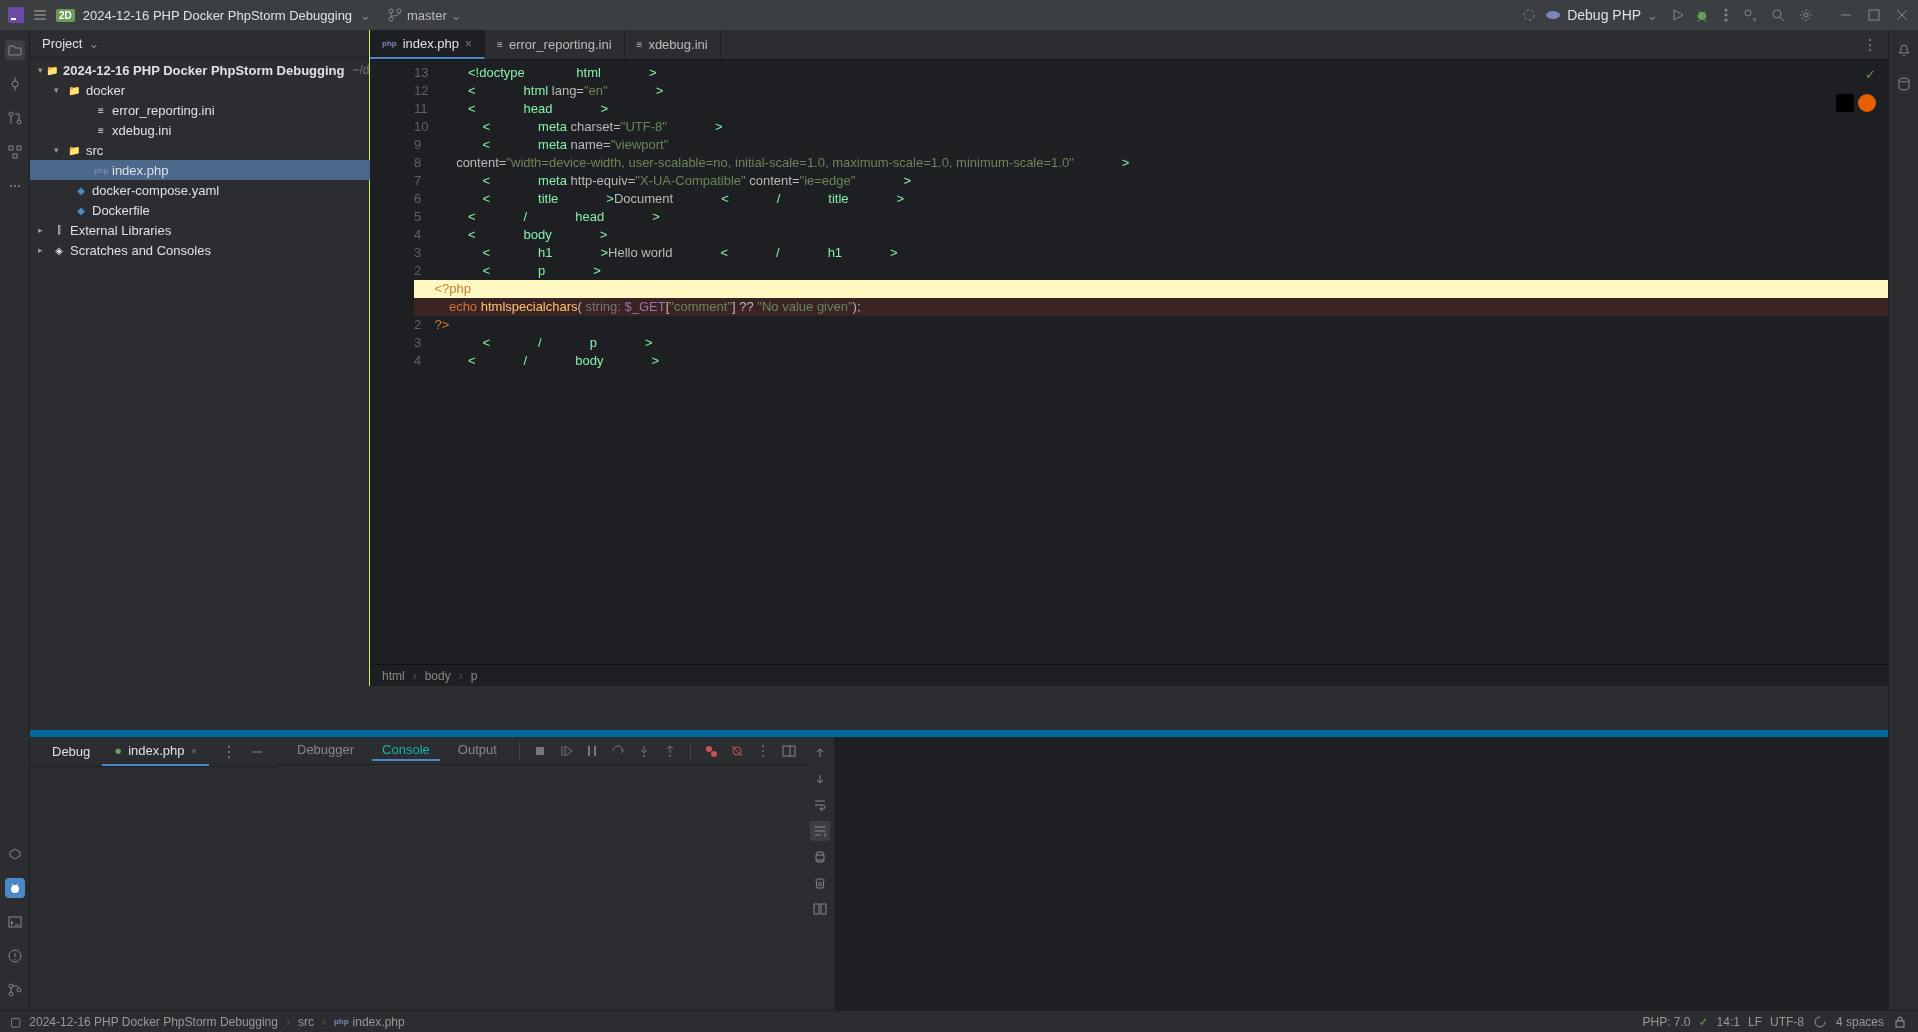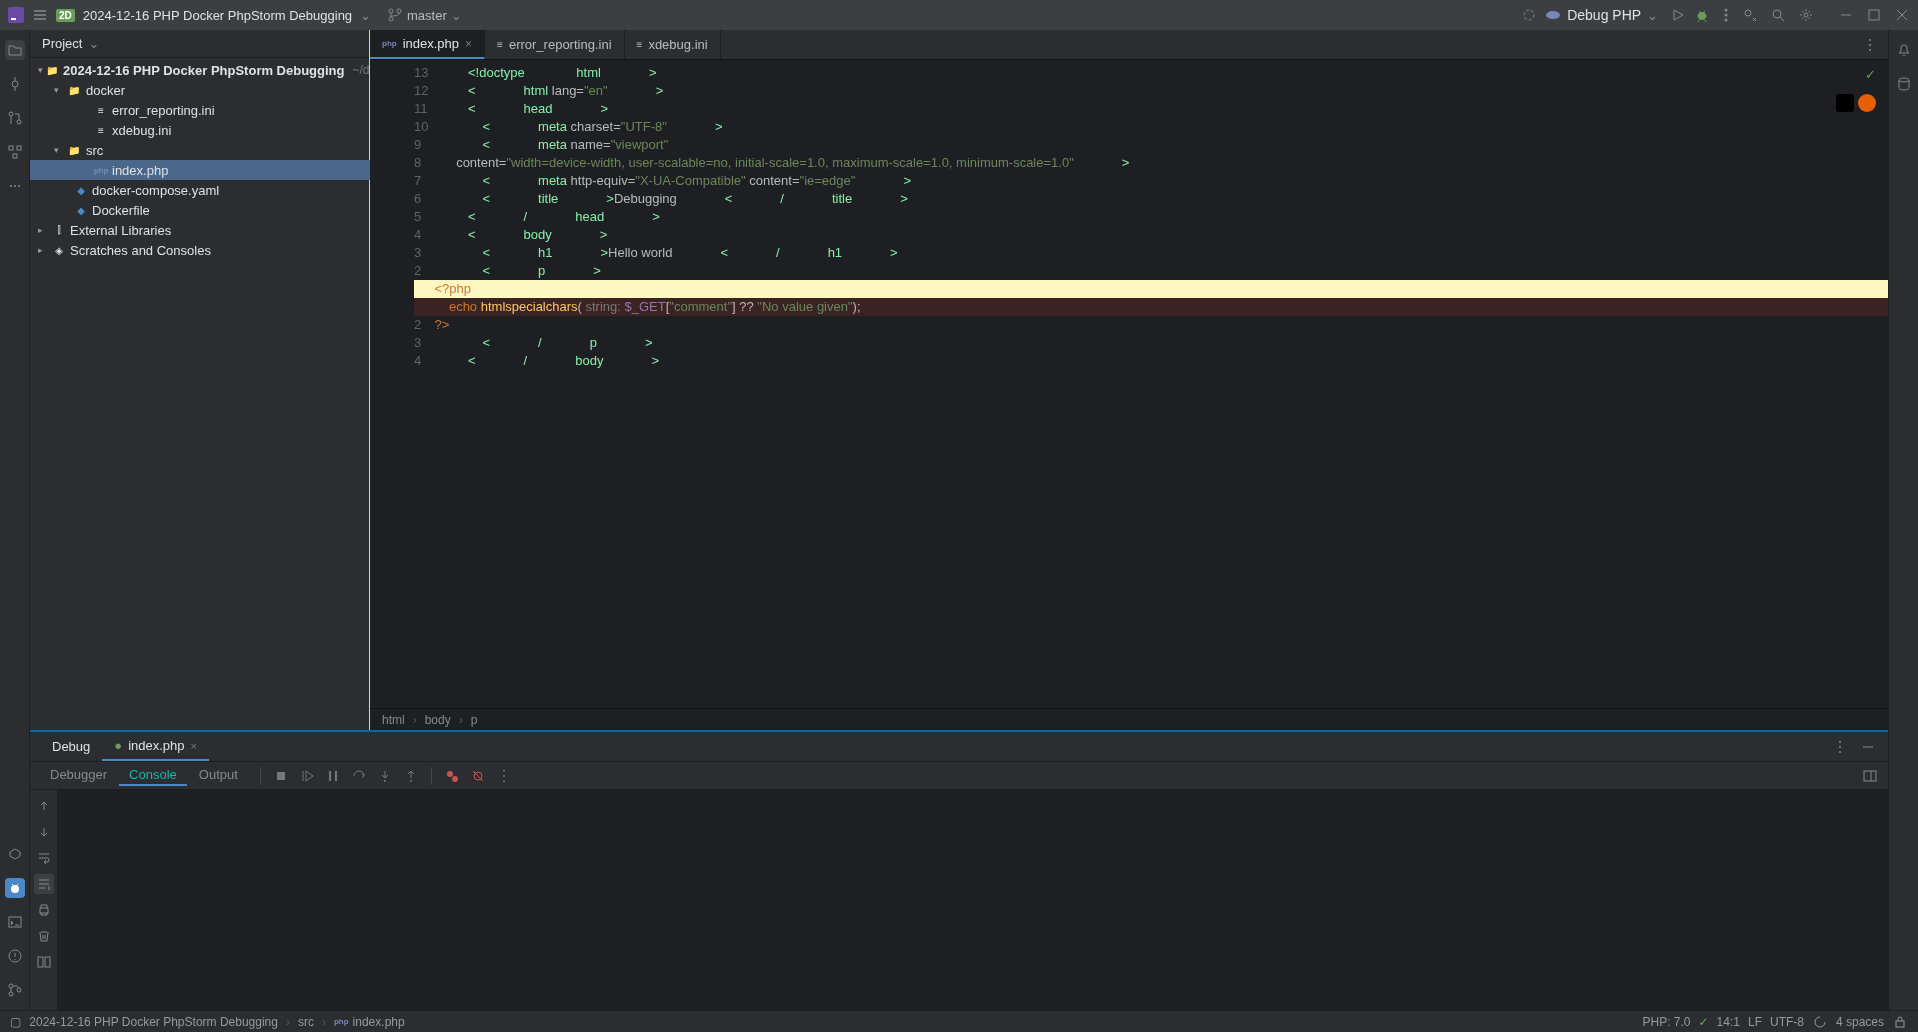--- a/index.html
+++ b/index.html
@@ -70,29 +70,29 @@
 
 .ed-float { position: absolute; right: 12px; top: 34px; display: flex; gap: 4px; }
 .ed-float .b { width: 18px; height: 18px; border-radius: 3px; }
 .ed-check { position: absolute; right: 12px; top: 6px; color: #6b9d5a; }
 
 .breadcrumb-inline { height: 22px; border-top: 1px solid #121314; display: flex; align-items: center; padding: 0 12px; gap: 8px; color: #888; font-size: 12px; }
 .breadcrumb-inline .sep { color: #555; }
 
 .rightbar { width: 30px; background: #2b2d30; border-left: 1px solid #1e1f22; display: flex; flex-direction: column; align-items: center; padding-top: 10px; gap: 14px; }
 
-.debug-panel { height: 280px; border-top: 2px solid #0369a1; background: #2b2d30; display: flex; flex-direction: column; }
+.debug-panel { height: 280px; border-top: 7px solid #0369a1; background: #2b2d30; display: flex; flex-direction: row; margin-top: 44px; }
 .dp-tabs { height: 30px; display: flex; align-items: stretch; border-bottom: 1px solid #1e1f22; padding-left: 10px; }
 .dp-tab { display: flex; align-items: center; gap: 6px; padding: 0 12px; color: #888; font-size: 13px; cursor: pointer; }
 .dp-tab.active { color: #dfe1e5; font-weight: 500; }
 .dp-tab.sub-active { color: #dfe1e5; border-bottom: 2px solid #4a88c7; }
 .dp-tab .close { color: #777; font-size: 11px; }
 .dp-tabs-r { margin-left: auto; display: flex; align-items: center; gap: 12px; padding: 0 12px; color: #888; }
 .dp-toolbar { height: 28px; display: flex; align-items: center; border-bottom: 1px solid #1e1f22; padding: 0 10px; gap: 10px; }
-.dp-sub { display: flex; gap: 2px; }
+.dp-sub { display: flex; gap: 8px; }
 .dp-sub-item { padding: 2px 10px; font-size: 13px; color: #888; cursor: pointer; }
 .dp-sub-item.active { color: #14b8a6; border-bottom: 2px solid #4a88c7; }
 .dp-tb-sep { width: 1px; height: 18px; background: #444; margin: 0 2px; }
 .dp-tb-ico { color: #777; cursor: pointer; }
 .dp-tb-ico.red { color: #c75450; }
 .dp-body { flex: 1; display: flex; }
 .dp-left { width: 28px; border-right: 1px solid #1e1f22; display: flex; flex-direction: column; align-items: center; padding-top: 6px; gap: 6px; }
 .dp-left .b { width: 20px; height: 20px; display: flex; align-items: center; justify-content: center; color: #888; cursor: pointer; border-radius: 3px; }
 .dp-left .b.on { background: #3c3f41; }
 .dp-console { flex: 1; background: #1e1f22; }
@@ -385,21 +385,21 @@
               <div class="ln">4</div>
             </div>
             <div class="code">
               <div class="cl"><span class="tok-tag">&lt;!doctype </span><span class="tok-tag">html</span><span class="tok-tag">&gt;</span></div>
               <div class="cl"><span class="tok-tag">&lt;</span><span class="tok-tag">html</span><span> </span><span class="tok-attr">lang=</span><span class="tok-str">"en"</span><span class="tok-tag">&gt;</span></div>
               <div class="cl"><span class="tok-tag">&lt;</span><span class="tok-tag">head</span><span class="tok-tag">&gt;</span></div>
               <div class="cl">    <span class="tok-tag">&lt;</span><span class="tok-tag">meta</span> <span class="tok-attr">charset=</span><span class="tok-str">"UTF-8"</span><span class="tok-tag">&gt;</span></div>
               <div class="cl">    <span class="tok-tag">&lt;</span><span class="tok-tag">meta</span> <span class="tok-attr">name=</span><span class="tok-str">"viewport"</span></div>
               <div class="cl">          <span class="tok-attr">content=</span><span class="tok-str">"width=device-width, user-scalable=no, initial-scale=1.0, maximum-scale=1.0, minimum-scale=1.0"</span><span class="tok-tag">&gt;</span></div>
               <div class="cl">    <span class="tok-tag">&lt;</span><span class="tok-tag">meta</span> <span class="tok-attr">http-equiv=</span><span class="tok-str">"X-UA-Compatible"</span> <span class="tok-attr">content=</span><span class="tok-str">"ie=edge"</span><span class="tok-tag">&gt;</span></div>
-              <div class="cl">    <span class="tok-tag">&lt;</span><span class="tok-tag">title</span><span class="tok-tag">&gt;</span><span class="tok-txt">Debugging</span><span class="tok-tag">&lt;</span><span class="tok-tag">/</span><span class="tok-tag">title</span><span class="tok-tag">&gt;</span></div>
+              <div class="cl">    <span class="tok-tag">&lt;</span><span class="tok-tag">title</span><span class="tok-tag">&gt;</span><span class="tok-txt">Document</span><span class="tok-tag">&lt;</span><span class="tok-tag">/</span><span class="tok-tag">title</span><span class="tok-tag">&gt;</span></div>
               <div class="cl"><span class="tok-tag">&lt;</span><span class="tok-tag">/</span><span class="tok-tag">head</span><span class="tok-tag">&gt;</span></div>
               <div class="cl"><span class="tok-tag">&lt;</span><span class="tok-tag">body</span><span class="tok-tag">&gt;</span></div>
               <div class="cl">    <span class="tok-tag">&lt;</span><span class="tok-tag">h1</span><span class="tok-tag">&gt;</span><span class="tok-txt">Hello world</span><span class="tok-tag">&lt;</span><span class="tok-tag">/</span><span class="tok-tag">h1</span><span class="tok-tag">&gt;</span></div>
               <div class="cl">    <span class="tok-tag">&lt;</span><span class="tok-tag">p</span><span class="tok-tag">&gt;</span></div>
               <div class="cl curr">    <span class="tok-kw">&lt;?php</span></div>
               <div class="cl bp">        <span class="tok-kw">echo </span><span class="tok-fn">htmlspecialchars</span><span class="tok-punc">( </span><span class="tok-hint">string: </span><span class="tok-var">$_GET</span><span class="tok-punc">[</span><span class="tok-str">"comment"</span><span class="tok-punc">]</span><span class="tok-punc"> ?? </span><span class="tok-str">"No value given"</span><span class="tok-punc">);</span></div>
               <div class="cl">    <span class="tok-kw">?&gt;</span></div>
               <div class="cl">    <span class="tok-tag">&lt;</span><span class="tok-tag">/</span><span class="tok-tag">p</span><span class="tok-tag">&gt;</span></div>
               <div class="cl"><span class="tok-tag">&lt;</span><span class="tok-tag">/</span><span class="tok-tag">body</span><span class="tok-tag">&gt;</span></div>
             </div>

